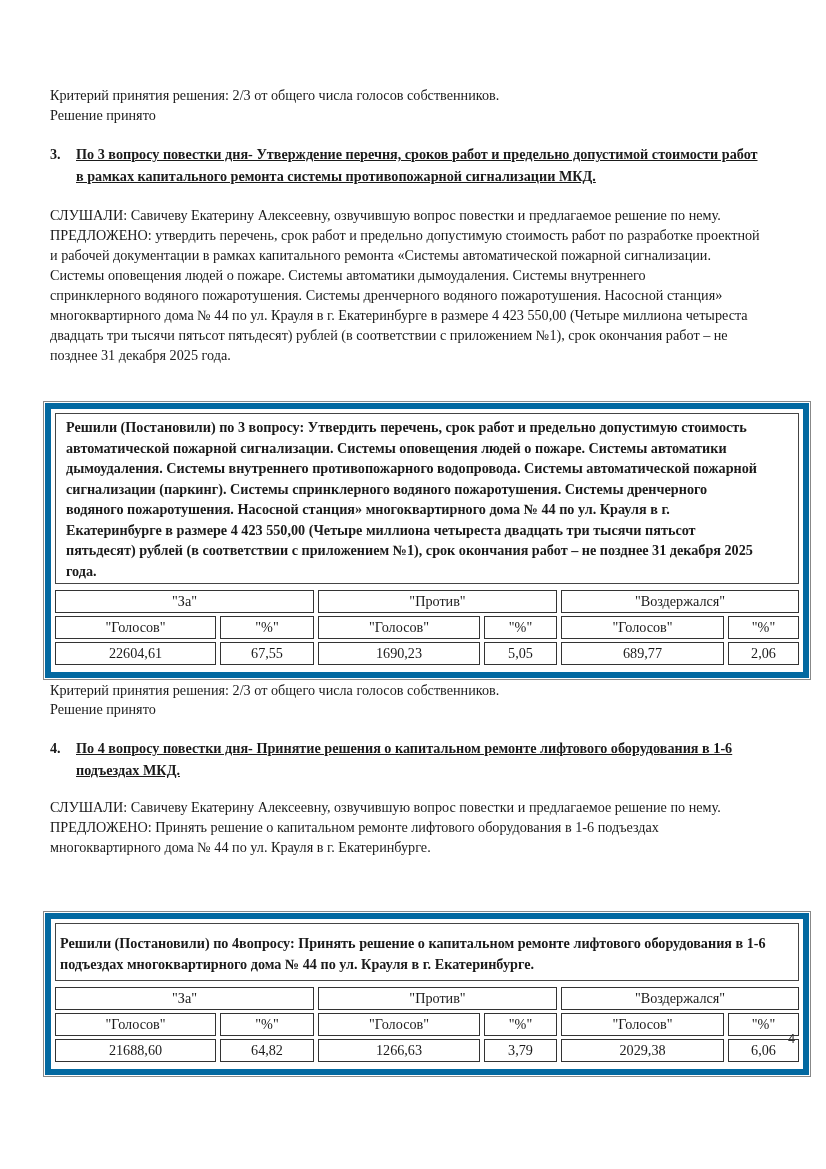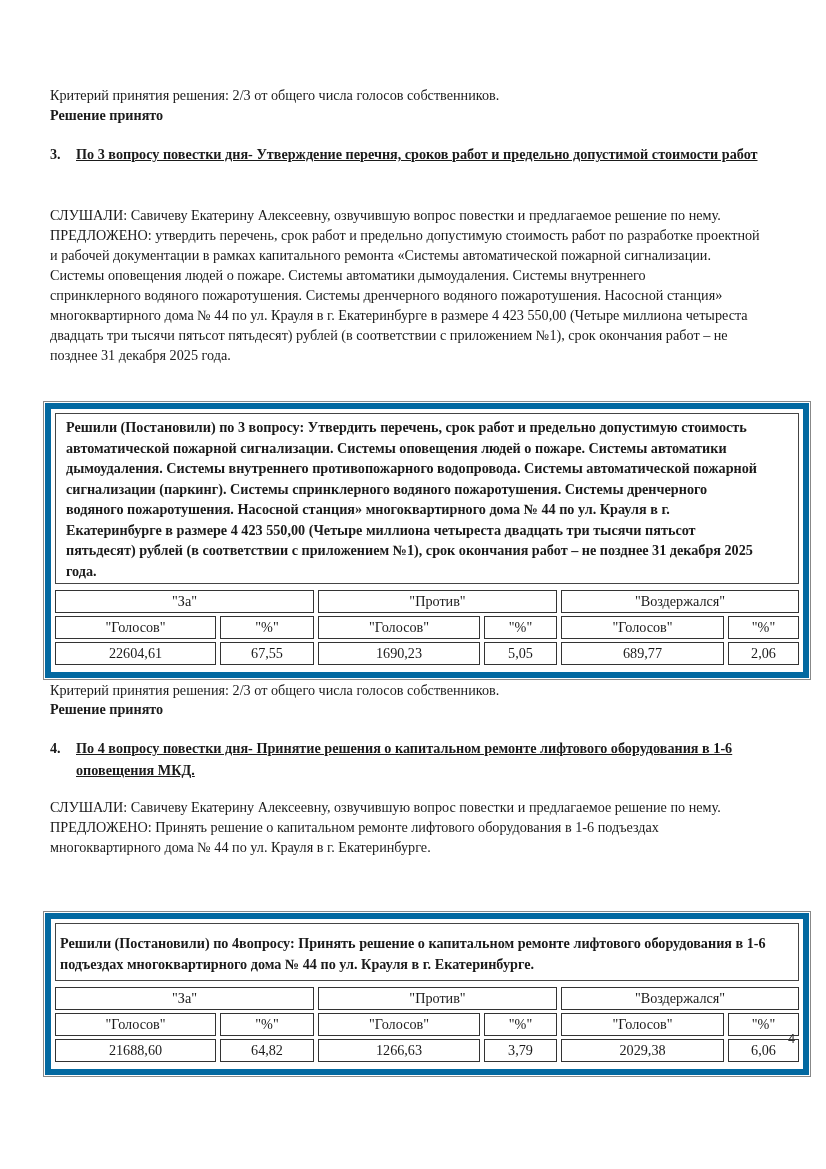--- a/index.html
+++ b/index.html
@@ -2,21 +2,21 @@
 <html><head>
 <meta charset="utf-8">
 <style>
   html, body { margin: 0; padding: 0; background: #ffffff; }
   body {
     width: 826px; height: 1169px; position: relative; overflow: hidden;
     font-family: "Liberation Serif", serif; color: #1a1a1a; font-size: 14.2px;
   }
   .page { position: absolute; left: 0; top: 0; width: 826px; height: 824px; }
   .line { position: absolute; left: 50px; white-space: nowrap; line-height: 20px; }
-  .bold { font-weight: bold; }
+  .bold { font-weight: normal; }
   .heading { position: absolute; left: 50px; width: 760px; line-height: 22px; font-weight: bold; }
   .heading .num { position: absolute; left: 0; }
   .heading .txt { display: block; padding-left: 26px; text-decoration: underline; }
   .para { position: absolute; left: 50px; width: 760px; line-height: 20px; }
   .para .l { display: block; white-space: nowrap; }
 
   .box {
     position: absolute; left: 45px; width: 752px;
     border: 6px solid #0369a1; outline: 1px solid #888; outline-offset: 1px;
   }
@@ -37,20 +37,21 @@
 <body>
 
 <div class="page">
 
   <div class="line" style="top:85px;">Критерий принятия решения: 2/3 от общего числа голосов собственников.</div>
   <div class="line bold" style="top:105px;">Решение принято</div>
 
   <div class="heading" style="top:143px;">
     <span class="num">3.</span>
     <span class="txt">По 3 вопросу повестки дня- Утверждение перечня, сроков работ и предельно допустимой стоимости работ</span>
+    <span class="txt">в рамках капитального ремонта системы противопожарной сигнализации МКД.</span>
   </div>
 
   <div class="para" style="top:205px;">
     <span class="l">СЛУШАЛИ: Савичеву Екатерину Алексеевну, озвучившую вопрос повестки и предлагаемое решение по нему.</span>
     <span class="l">ПРЕДЛОЖЕНО: утвердить перечень, срок работ и предельно допустимую стоимость работ по разработке проектной</span>
     <span class="l">и рабочей документации в рамках капитального ремонта «Системы автоматической пожарной сигнализации.</span>
     <span class="l">Системы оповещения людей о пожаре. Системы автоматики дымоудаления. Системы внутреннего</span>
     <span class="l">спринклерного водяного пожаротушения. Системы дренчерного водяного пожаротушения. Насосной станция»</span>
     <span class="l">многоквартирного дома № 44 по ул. Крауля в г. Екатеринбурге в размере 4 423 550,00 (Четыре миллиона четыреста</span>
     <span class="l">двадцать три тысячи пятьсот пятьдесят) рублей (в соответствии с приложением №1), срок окончания работ – не</span>
@@ -119,21 +120,21 @@
     </tbody>
       </table>
   </div>
 
   <div class="line" style="top:680px;">Критерий принятия решения: 2/3 от общего числа голосов собственников.</div>
   <div class="line bold" style="top:699px;">Решение принято</div>
 
   <div class="heading" style="top:737px;">
     <span class="num">4.</span>
     <span class="txt">По 4 вопросу повестки дня- Принятие решения о капитальном ремонте лифтового оборудования в 1-6</span>
-    <span class="txt">оповещения МКД.</span>
+    <span class="txt">подъездах МКД.</span>
   </div>
 
   <div class="para" style="top:797px;">
     <span class="l">СЛУШАЛИ: Савичеву Екатерину Алексеевну, озвучившую вопрос повестки и предлагаемое решение по нему.</span>
     <span class="l">ПРЕДЛОЖЕНО: Принять решение о капитальном ремонте лифтового оборудования в 1-6 подъездах</span>
     <span class="l">многоквартирного дома № 44 по ул. Крауля в г. Екатеринбурге.</span>
   </div>
 
   <div class="box" style="top:878px;margin-top:35px;">
     <div class="decision" style="padding-left:4px; padding-top:9px; padding-bottom:6px;">

